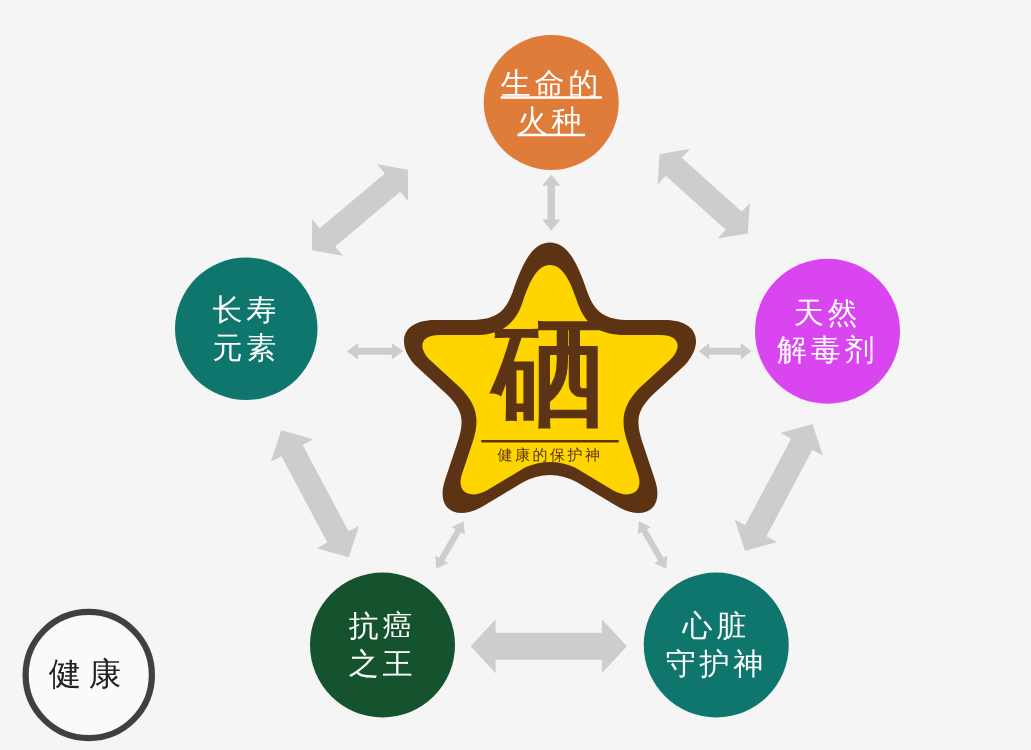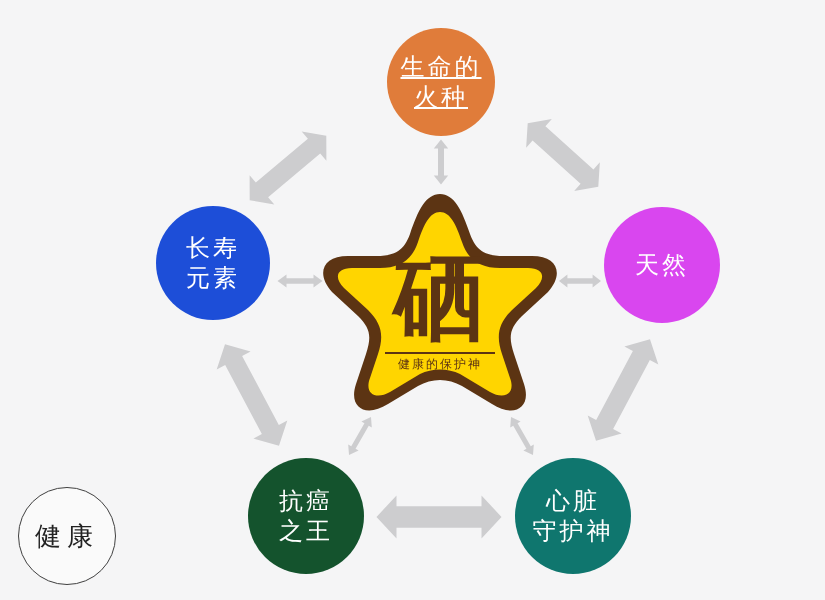--- a/index.html
+++ b/index.html
@@ -10,21 +10,21 @@
           align-items:center; justify-content:center; color:#fff; font-size:24px; line-height:30px;
           letter-spacing:3px; text-align:center; }
   .node span { display:block; }
   .star-title { position:absolute; left:380px; top:248px; width:120px; text-align:center;
                 font-family:"DejaVu Serif", "Liberation Serif", serif; font-weight:bold;
                 font-size:92px; line-height:100px; color:#5c3413; }
   .star-line { position:absolute; left:385px; top:352px; width:110px; height:2px; background:#5c3413; }
   .star-sub { position:absolute; left:375px; top:356px; width:130px; text-align:center;
               font-size:12px; letter-spacing:2px; color:#5c3413; }
   .watermark { position:absolute; left:18px; top:487px; width:96px; height:96px; border-radius:50%;
-               border:1px solid #404040; background:#fafafa; display:flex; flex-direction:column;
+               border:5px solid #404040; background:#fafafa; display:flex; flex-direction:column;
                align-items:center; justify-content:center; font-family:"DejaVu Serif","Liberation Serif",serif;
                font-size:26px; line-height:36px; color:#222; letter-spacing:6px; }
 </style>
 </head>
 <body>
 
 <svg id="canvas" width="825" height="600">
   <defs>
     <g id="dbl">
 
@@ -77,32 +77,33 @@
 <div class="star-line"></div>
 <div class="star-sub">健康的保护神</div>
 
 <div class="node" style="left:387px;top:28px;width:108px;height:108px;background:#e07c3a;text-decoration:underline;">
   <span>生命的</span>
   <span>火种</span>
 </div>
 
 <div class="node" style="left:604px;top:207px;width:116px;height:116px;background:#d946ef;">
   <span>天然</span>
+  <span>解毒剂</span>
 </div>
 
 <div class="node" style="left:515px;top:458px;width:116px;height:116px;background:#0f766e;">
   <span>心脏</span>
   <span>守护神</span>
 </div>
 
 <div class="node" style="left:248px;top:458px;width:116px;height:116px;background:#14532d;">
   <span>抗癌</span>
   <span>之王</span>
 </div>
 
-<div class="node" style="left:156px;top:206px;width:114px;height:114px;background:#1d4ed8;">
+<div class="node" style="left:140px;top:206px;width:114px;height:114px;background:#0f766e;">
   <span>长寿</span>
   <span>元素</span>
 </div>
 
 <div class="watermark">
   <span>健康</span>
 </div>
 
 </body></html>

